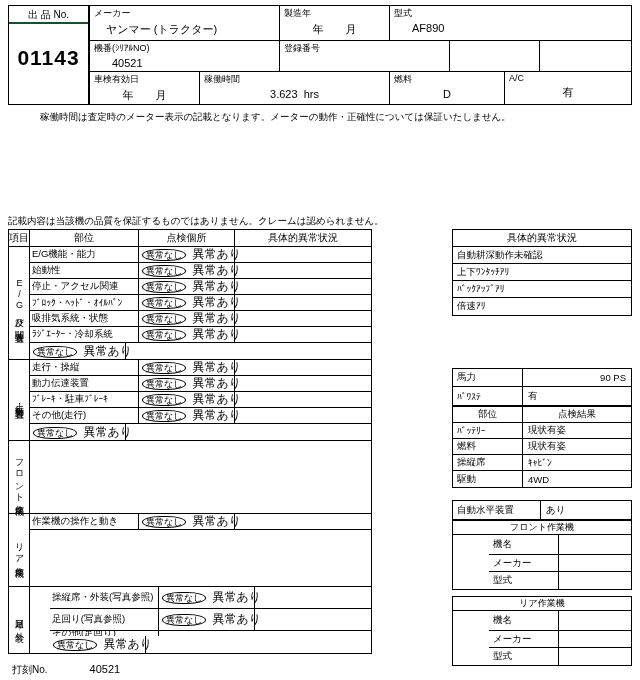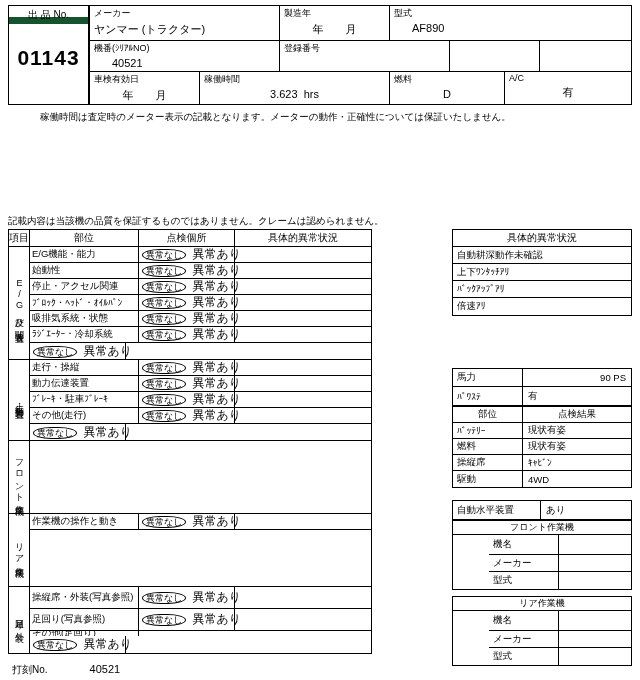--- a/index.html
+++ b/index.html
@@ -2,35 +2,35 @@
 <html><head>
 <meta charset="utf-8">
 <style>
   * { box-sizing: border-box; margin: 0; padding: 0; }
   html, body { width: 640px; height: 680px; }
   body { background: #fff; color: #000; font-family: "Liberation Sans", "DejaVu Sans", sans-serif; position: relative; }
   .abs { position: absolute; }
 
   
   .exhibit { left: 8px; top: 5px; width: 81px; height: 100px; border: 1px solid #000; }
-  .exhibit-label { height: 18px; border-bottom: 7px solid #14532d; font-size: 10px; text-align: center; line-height: 17px; }
+  .exhibit-label { height: 18px; border-bottom: 2px solid #14532d; font-size: 10px; text-align: center; line-height: 17px; }
   .exhibit-num { margin-top: 22px; text-align: center; font-size: 21px; font-weight: bold; letter-spacing: 1px; }
 
   
   .info { left: 89px; top: 5px; width: 543px; height: 100px; border: 1px solid #000; display: flex; flex-direction: column; }
   .irow { display: flex; border-bottom: 1px solid #000; }
   .irow:last-child { border-bottom: none; }
   .r1 { height: 37px; } .r2 { height: 32px; } .r3 { flex: 1; }
   .icell { border-right: 1px solid #000; padding: 1px 4px; overflow: hidden; }
   .icell:last-child { border-right: none; }
   .ilbl { font-size: 9px; display: block; }
   .ival { font-size: 11px; display: block; margin-top: 2px; white-space: pre; }
   .w190 { width: 190px; } .w110 { width: 110px; } .w170 { width: 170px; }
   .w90 { width: 90px; } .w115 { width: 115px; } .wflex { flex: 1; }
-  .c { text-align: center; } .ind12 { } .ind18 { margin-left: 18px; }
+  .c { text-align: center; } .ind12 { margin-left: 12px; } .ind18 { margin-left: 18px; }
 
   .note { left: 40px; top: 111px; font-size: 9.5px; }
   .disclaimer { left: 8px; top: 215px; font-size: 9.5px; }
 
   
   .insp { left: 8px; top: 229px; width: 364px; border: 1px solid #000; }
   .ihead { display: flex; height: 17px; border-bottom: 1px solid #000; font-size: 10px; }
   .ihead > div { border-right: 1px solid #000; display: flex; align-items: center; justify-content: center; }
   .ihead > div:last-child { border-right: none; }
   .col-item { width: 21px; } .col-part { width: 109px; } .col-check { width: 96px; } .col-detail { flex: 1; }
@@ -39,21 +39,21 @@
   .sec-label { width: 21px; border-right: 1px solid #000; display: flex; align-items: center; justify-content: center;
                writing-mode: vertical-rl; text-orientation: upright; font-size: 9px; letter-spacing: 1px; }
   .sec-rows { flex: 1; display: flex; flex-direction: column; }
   .irw { display: flex; height: 16px; border-bottom: 1px solid #000; }
   .sec-rows .irw:last-child { border-bottom: none; flex-direction: column; }
   .irw .p { width: 109px; border-right: 1px solid #000; font-size: 9.5px; display: flex; align-items: center; padding-left: 2px; white-space: nowrap; overflow: hidden; }
   .irw .k { width: 96px; border-right: 1px solid #000; display: flex; align-items: center; gap: 6px; padding-left: 3px; }
   .irw .d { flex: 1; }
   .ok { font-size: 9px; border: 1.6px solid #000; border-radius: 50% / 60%; padding: 0 3px; line-height: 10px; white-space: nowrap; }
   .ng { font-size: 12px; white-space: nowrap; }
-  .h72 { height: 72px; } .h56 { height: 56px; } .h22 { height: 22px; }
+  .h72 { height: 72px; } .h56 { height: 56px; } .h22 { height: 22px; margin-left: 20px; }
 
   
   .panel-box { border: 1px solid #000; left: 452px; width: 180px; background: #fff; }
   .db-h { height: 17px; border-bottom: 1px solid #000; text-align: center; font-size: 10px; line-height: 16px; }
   .db-line { height: 17px; border-bottom: 1px solid #000; font-size: 9.5px; line-height: 16px; padding-left: 4px; }
   .db-line:last-child { border-bottom: none; }
   .db { top: 229px; }
   .prow { display: flex; height: 18px; border-bottom: 1px solid #000; font-size: 9.5px; }
   .panel-box .prow:last-child { border-bottom: none; }
   .prow .pl { width: 70px; border-right: 1px solid #000; padding-left: 4px; display: flex; align-items: center; }

